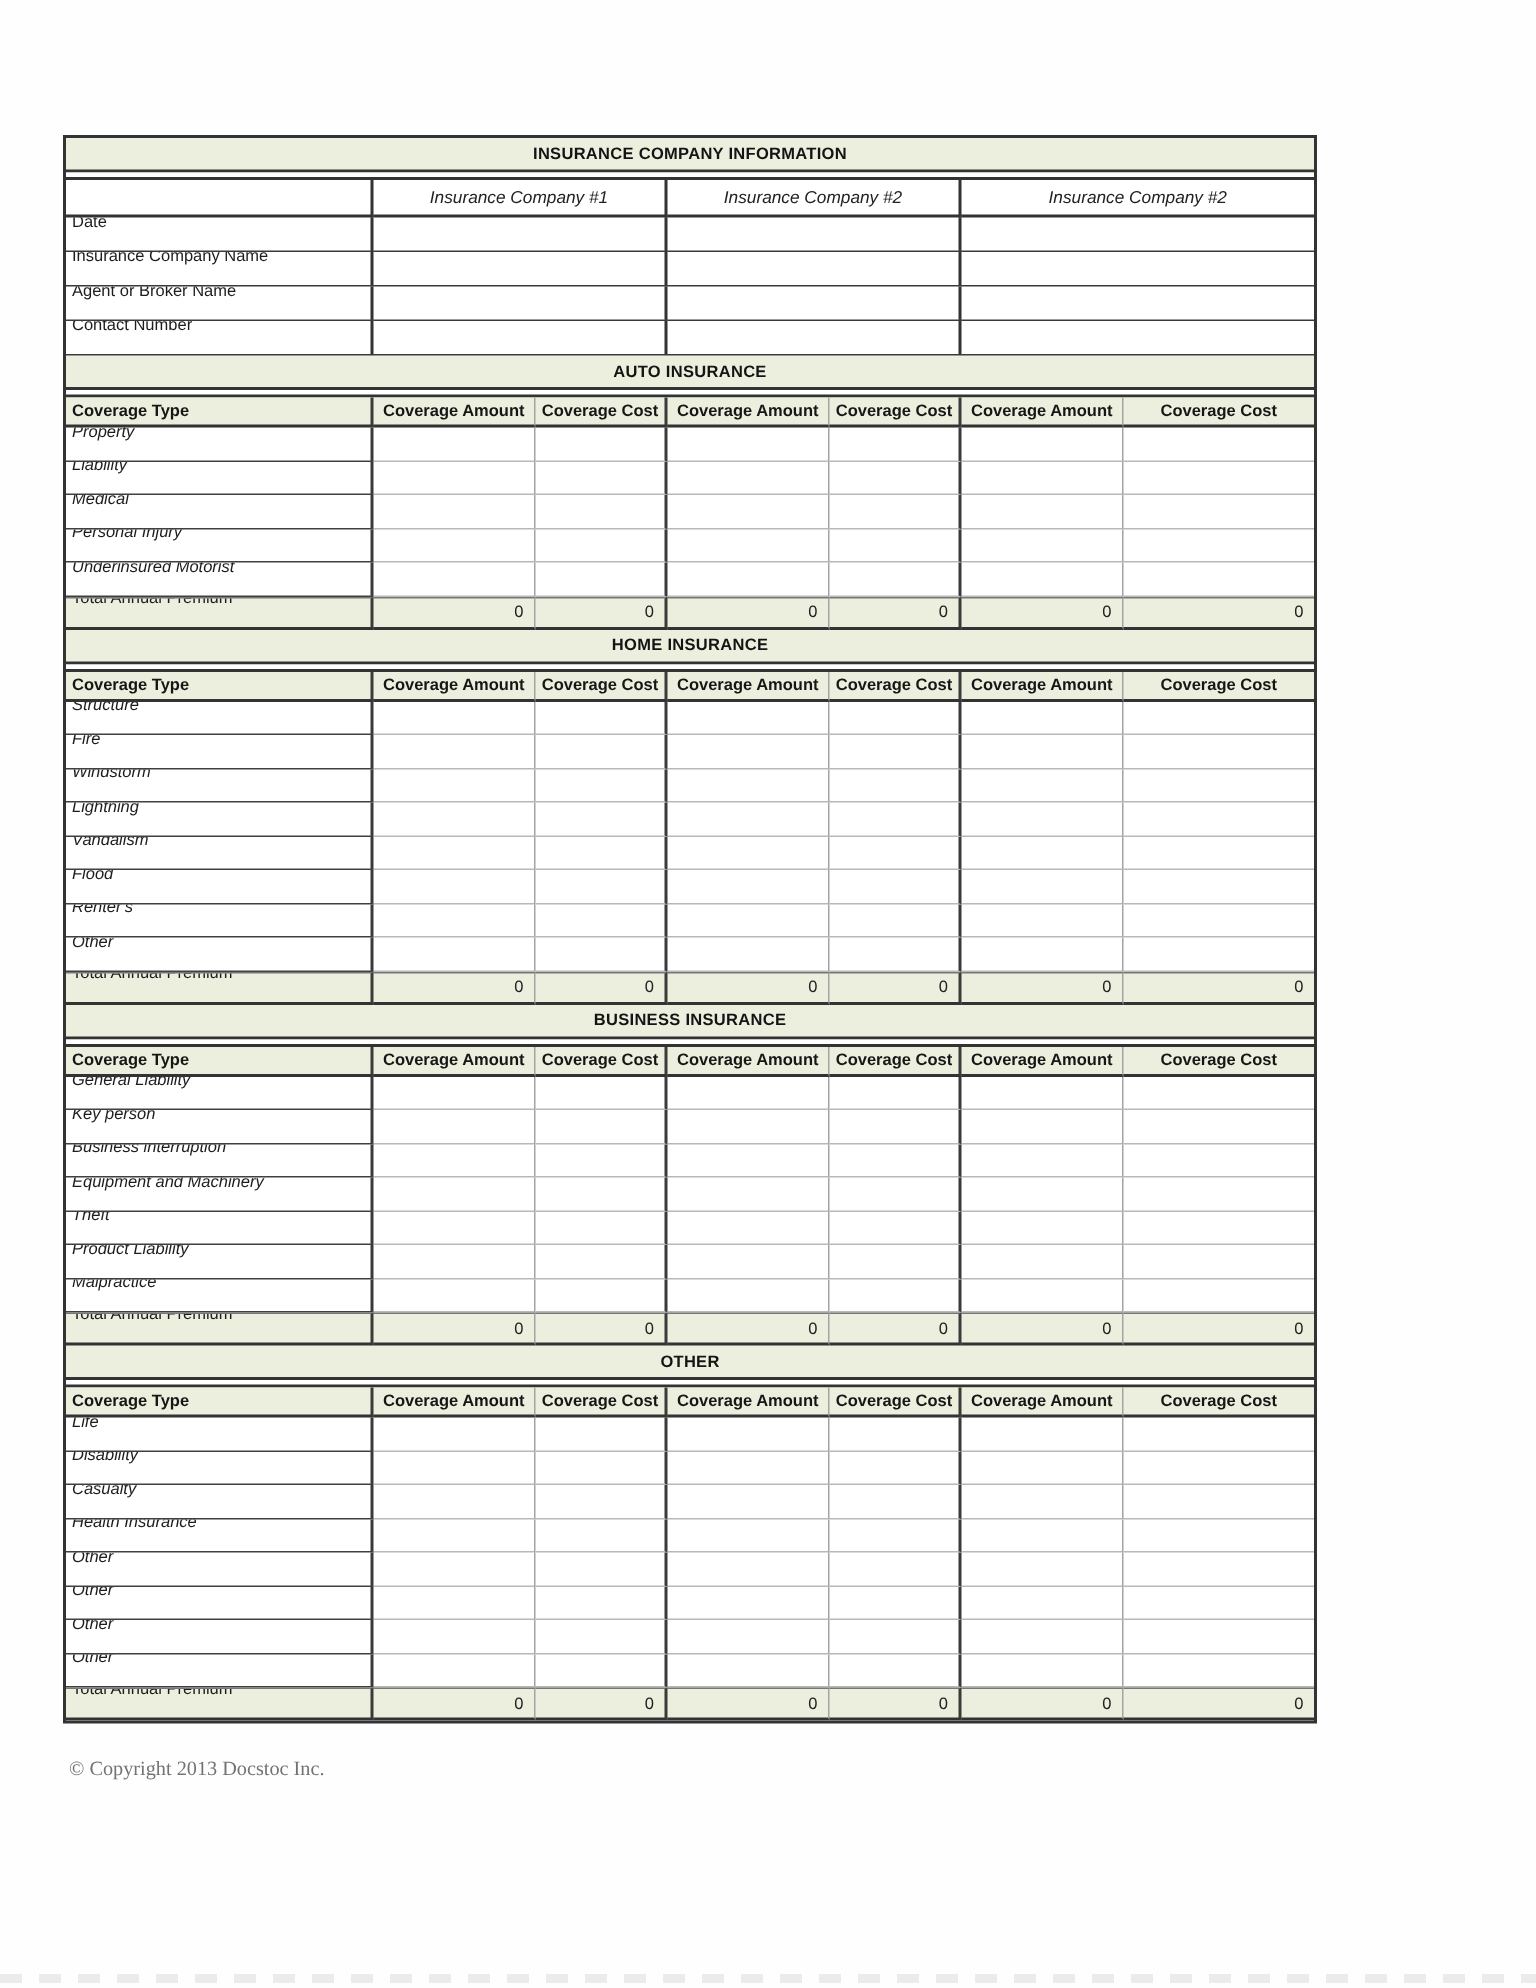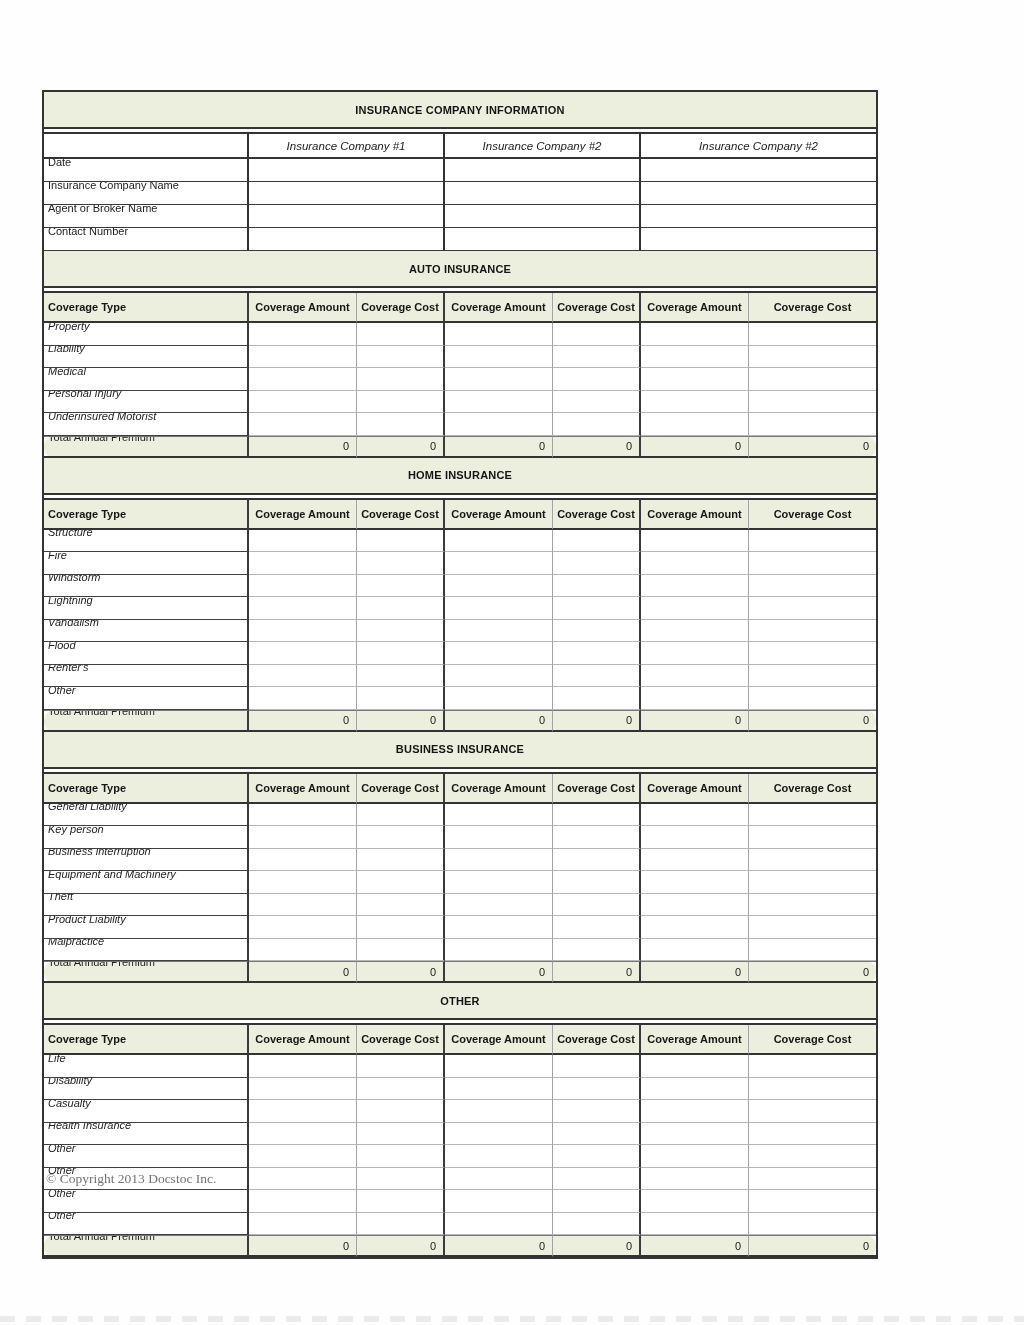--- a/index.html
+++ b/index.html
@@ -30,21 +30,21 @@
   }
 
   .row { display: grid; width: 100%; }
   .g4 { grid-template-columns: 205px 196px 196px 1fr; }
   .g7 { grid-template-columns: 205px 108px 88px 108px 88px 108px 1fr; }
   .cell { overflow: hidden; white-space: nowrap; }
 
   
   .band {
     display: block;
-    height: 37px;
+    height: 23px;
     background: #ecefdd;
     border-bottom: 2px solid #333333;
   }
   .band-cell {
     height: 100%;
     display: flex; align-items: center; justify-content: center;
     font-size: 11px; font-weight: bold; color: #141414;
     letter-spacing: 0.2px;
   }
   
@@ -59,40 +59,40 @@
   }
 
   
   .inforow { height: 23px; }
   .inforow .cell { border-bottom: 1.5px solid #3a3a3a; }
 
   
   .i0, .i1, .i2 { border-right: 2px solid #333333; }
 
   
-  .covhead { height: 30px; background: #ecefdd; }
+  .covhead { height: 20px; background: #ecefdd; }
   .covhead .cell {
     border-bottom: 2px solid #333333;
     display: flex; align-items: center; justify-content: center;
     font-size: 11px; font-weight: bold; color: #161616;
   }
   .covhead .k0 { justify-content: flex-start; padding-left: 4px; }
 
   
   .k0 { border-right: 2px solid #3a3a3a; }
   .k1, .k3, .k5 { border-right: 1px solid #a3a3a3; }
   .k2, .k4 { border-right: 2px solid #3a3a3a; }
 
   
   .covrow { height: 22.5px; }
   .covrow .k0 { border-bottom: 1.5px solid #404040; font-style: italic; }
   .covrow .dc { border-bottom: 1px solid #b8b8b8; }
 
   
-  .totrow { height: 22px; background: #ecefdd; border-radius: 10px; }
+  .totrow { height: 22px; background: #ecefdd; }
   .totrow .cell { border-bottom: 2px solid #333333; border-top: 1px solid #777777; }
 
   .lab, .lab-t {
     display: flex; align-items: flex-end;
     padding: 0 0 13px 4px;
     font-size: 11px; color: #1d1d1d;
   }
   .num {
     display: flex; align-items: center; justify-content: flex-end;
     padding-right: 7px;

